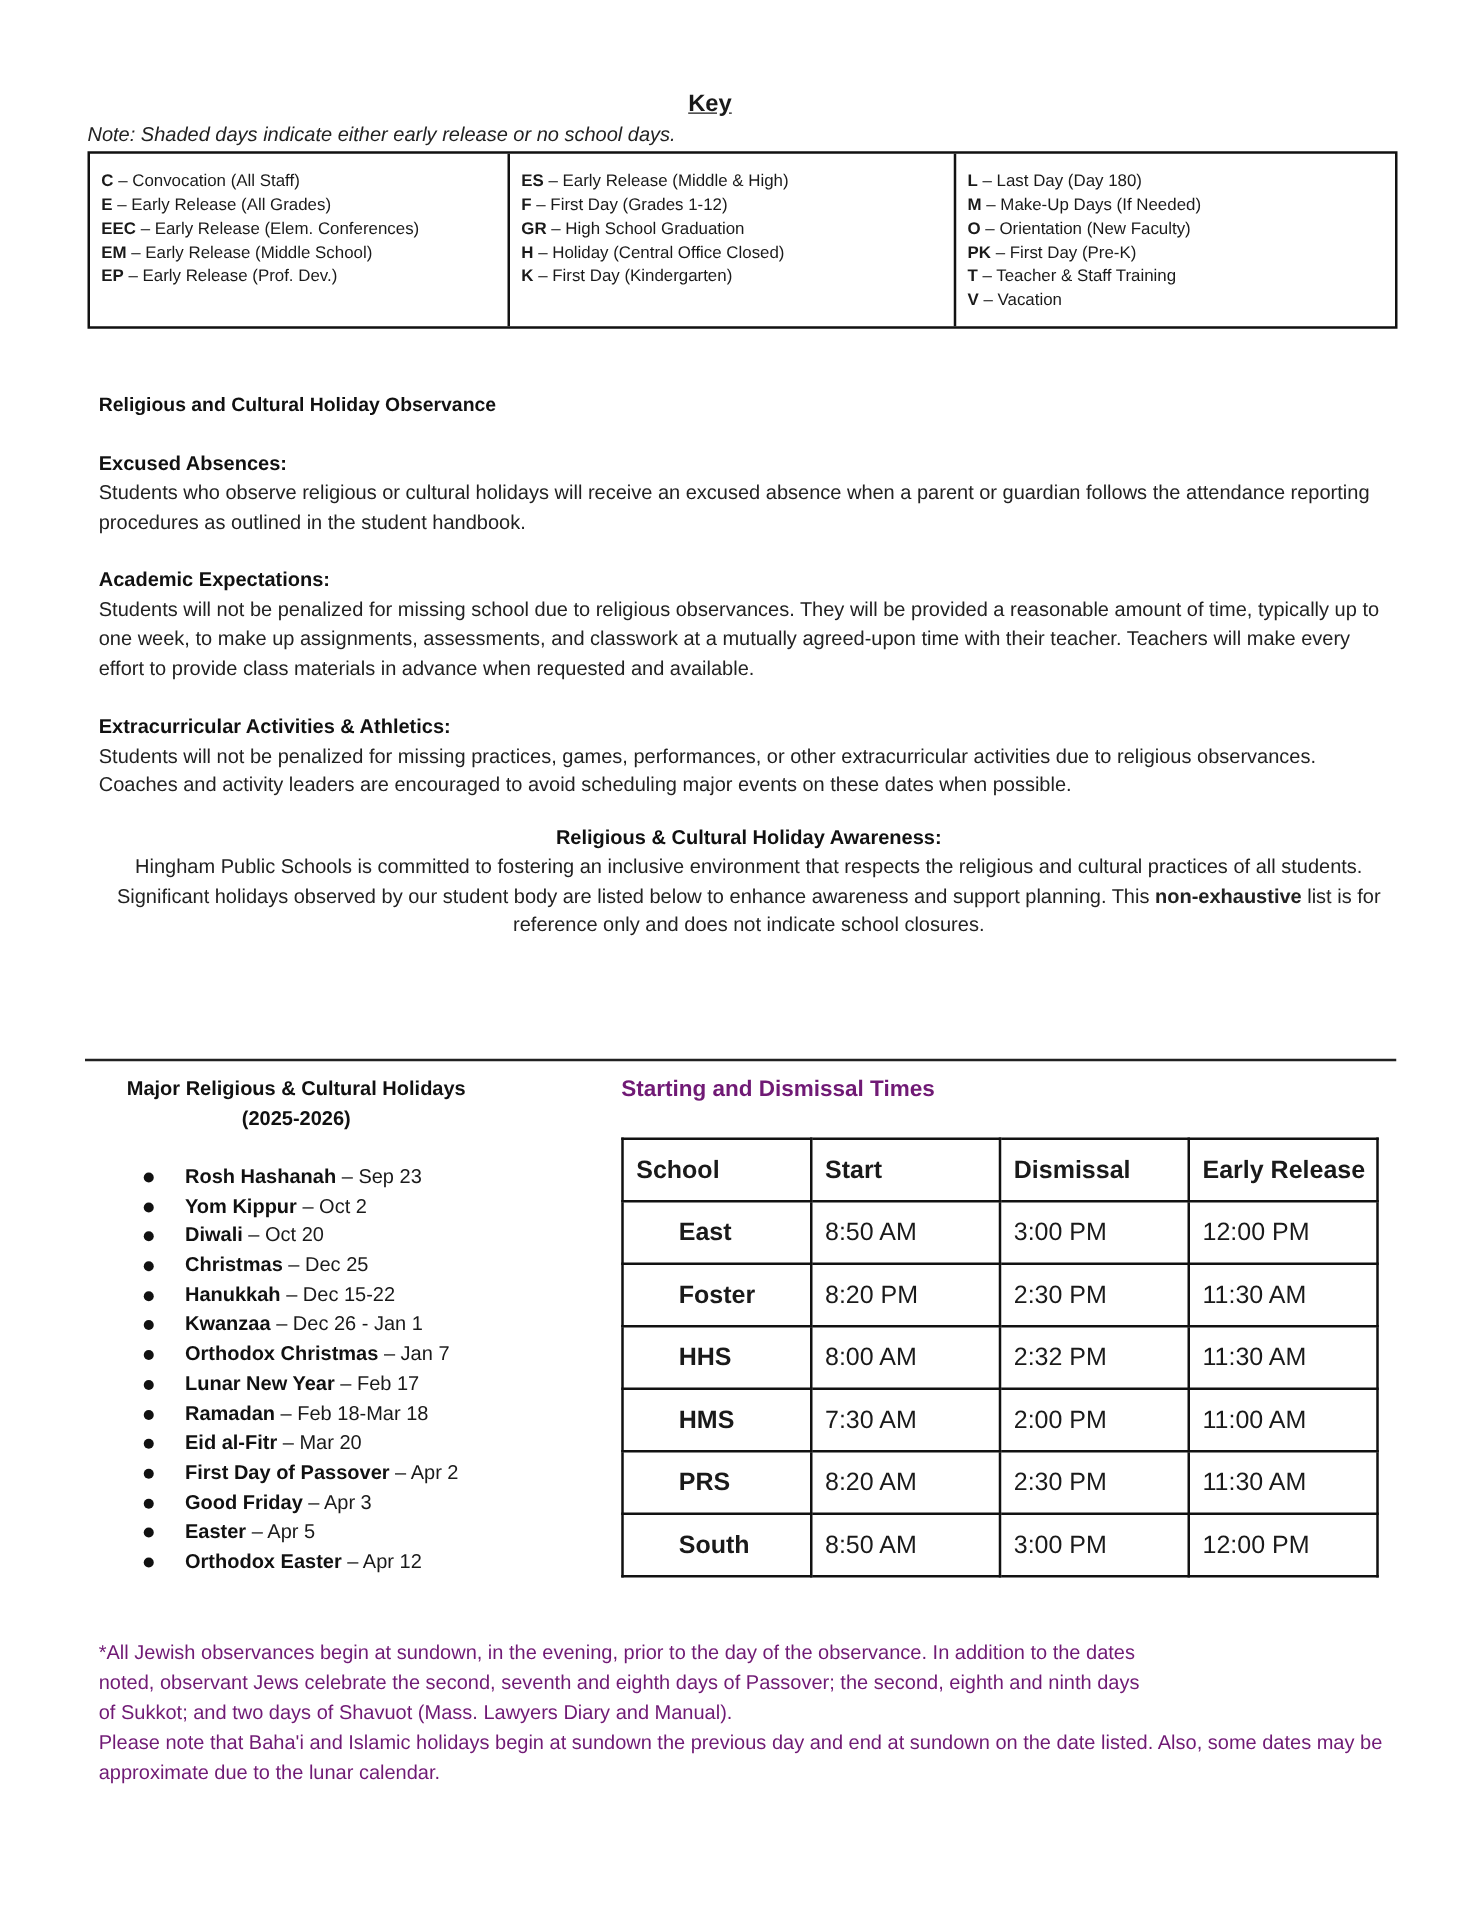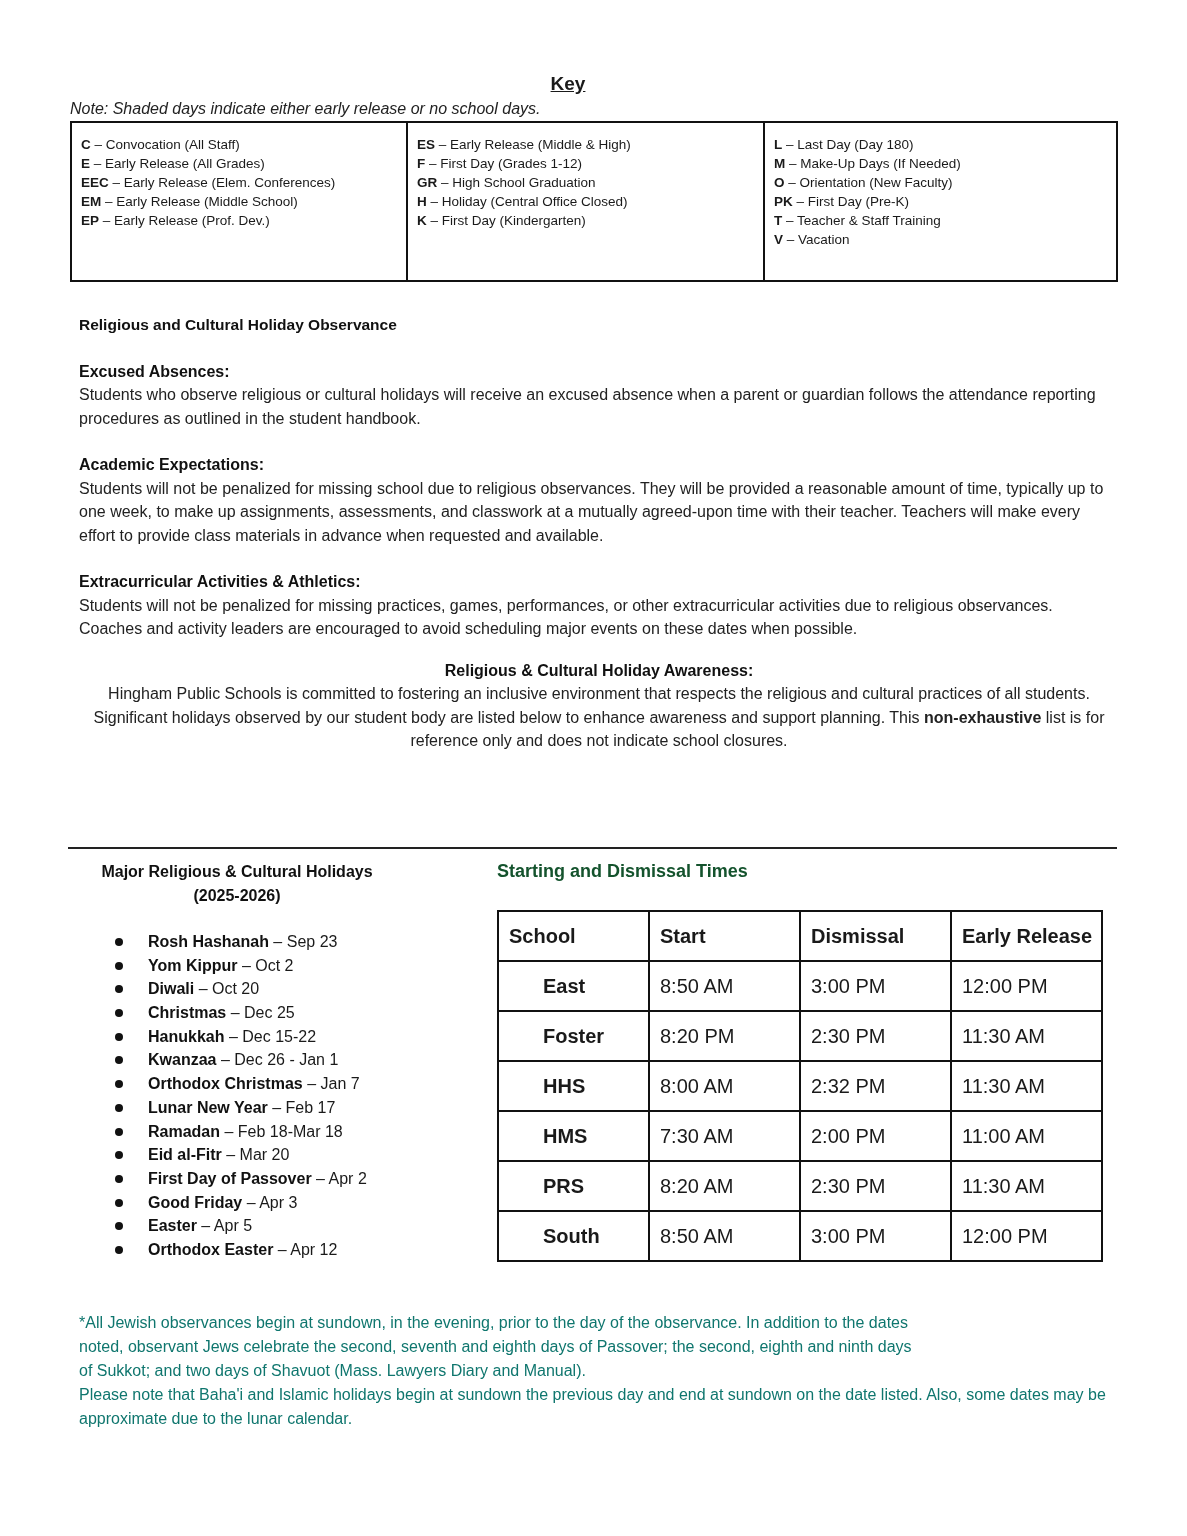--- a/index.html
+++ b/index.html
@@ -12,21 +12,21 @@
 
     
     .key-title {
       left: 0; width: 1136px; top: 73px; text-align: center;
       font-size: 19px; font-weight: bold; text-decoration: underline;
     }
     .key-note {
       left: 70px; top: 100px; font-size: 16px; font-style: italic; color: #222;
     }
     .key-table {
-      left: 70px; top: 121px; width: 1048px; height: 161px;
+      left: 70px; top: 121px; width: 1048px; height: 142px;
       border: 2px solid #111; box-sizing: border-box; display: flex;
     }
     .key-col {
       box-sizing: border-box; padding: 12px 0 0 9px;
       font-size: 13.5px; line-height: 19px; color: #1a1a1a;
     }
     .key-col + .key-col { border-left: 2px solid #111; }
     .key-col.c1 { width: 334px; }
     .key-col.c2 { width: 357px; }
     .key-col.c3 { flex: 1; }
@@ -44,32 +44,32 @@
       font-size: 16px; font-weight: bold; line-height: 24px; color: #111;
     }
     .hol-list { left: 112px; top: 930px; list-style: none; margin: 0; padding: 0; font-size: 16px; }
     .hol-list li { height: 23.7px; line-height: 23.7px; position: relative; padding-left: 36px; white-space: nowrap; }
     .hol-list li .bullet {
       position: absolute; left: 3px; top: 8px; width: 8px; height: 8px; border-radius: 50%; background: #111;
     }
     .hol-name { font-weight: bold; color: #111; }
 
     
-    .times-title { left: 497px; top: 861px; font-size: 18px; font-weight: bold; color: #14532d; }
+    .times-title { left: 497px; top: 861px; font-size: 18px; font-weight: bold; color: #701a75; }
     .times-table {
       left: 497px; top: 910px; border-collapse: collapse; font-size: 20px;
     }
     .times-table td, .times-table th {
       border: 2px solid #111; width: 151px; height: 50px; box-sizing: border-box;
       padding: 0 0 0 10px; text-align: left; font-weight: normal;
     }
     .times-table th { font-weight: bold; }
     .times-table td.school { font-weight: bold; padding-left: 44px; }
 
-    .footnote { left: 79px; top: 1311px; width: 1040px; font-size: 16px; line-height: 24px; color: #0f766e; }
+    .footnote { left: 79px; top: 1311px; width: 1040px; font-size: 16px; line-height: 24px; color: #701a75; }
   </style>
 </head>
 <body>
 
 <div class="abs key-title">Key</div>
 <div class="abs key-note">Note: Shaded days indicate either early release or no school days.</div>
 <div class="abs key-table">
   <div class="key-col c1">
     <div class="key-item"><b>C</b><span> – Convocation (All Staff)</span></div>
     <div class="key-item"><b>E</b><span> – Early Release (All Grades)</span></div>

